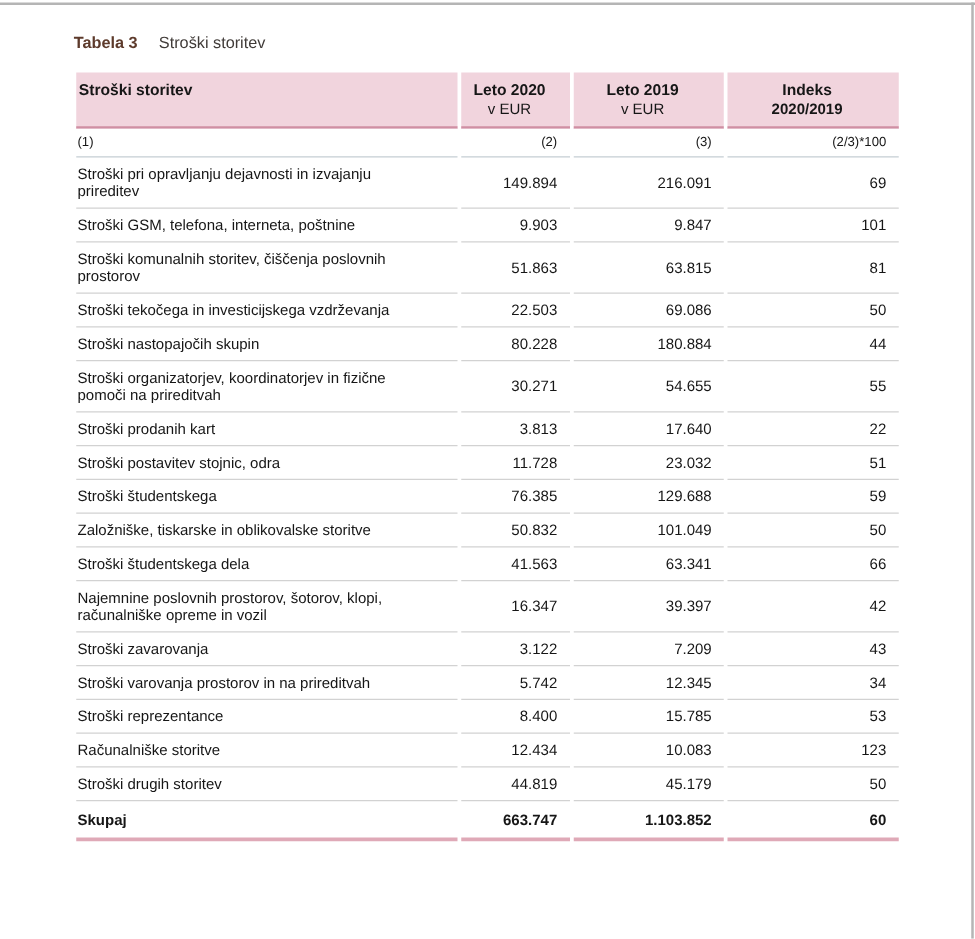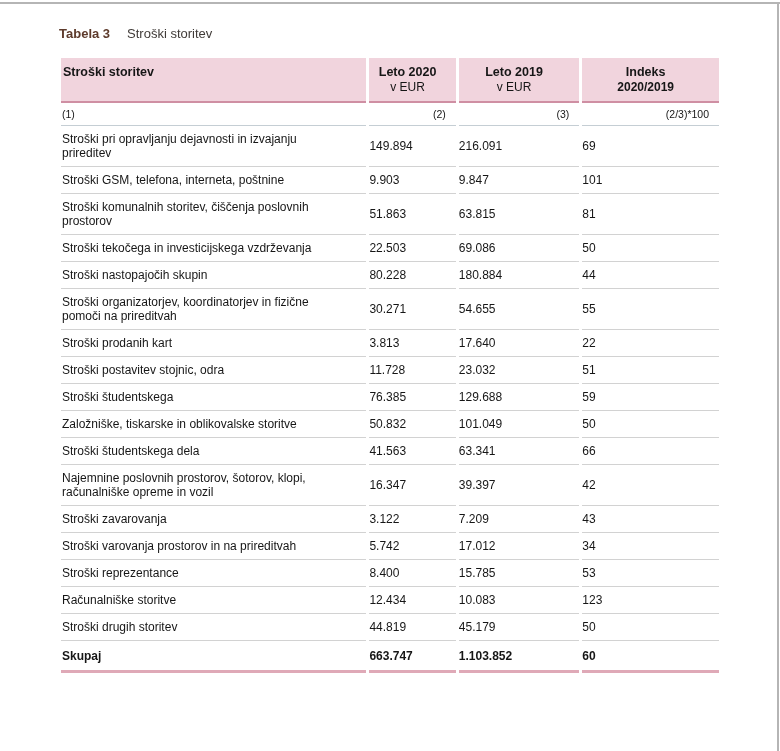--- a/index.html
+++ b/index.html
@@ -53,21 +53,21 @@
   }
   thead tr.head-sub th.c1{text-align:left;padding-left:1px;}
   thead tr.head-sub th.num{text-align:right;}
   tbody td{
     border-bottom:1px solid var(--row-line);
     vertical-align:middle;
     padding:6px 10px 6px 0;
     line-height:14px;
   }
   tbody td.c1{text-align:left;padding-left:1px;padding-right:34px;}
-  tbody td.num{white-space:nowrap;}
+  tbody td.num{text-align:right;white-space:nowrap;}
   tbody tr.total-row td{
     font-weight:bold;
     border-bottom:3px solid var(--bottom-bar);
     padding:8px 10px 7px 0;
     margin-left:16px;
   }
   tbody tr.total-row td.c1{padding-left:1px;}
 </style>
 </head>
 <body>
@@ -187,21 +187,21 @@
         </tr>
         <tr class="data-row">
           <td class="c1">Stroški zavarovanja</td>
           <td class="num">3.122</td>
           <td class="num">7.209</td>
           <td class="num">43</td>
         </tr>
         <tr class="data-row">
           <td class="c1">Stroški varovanja prostorov in na prireditvah</td>
           <td class="num">5.742</td>
-          <td class="num">17.012</td>
+          <td class="num">12.345</td>
           <td class="num">34</td>
         </tr>
         <tr class="data-row">
           <td class="c1">Stroški reprezentance</td>
           <td class="num">8.400</td>
           <td class="num">15.785</td>
           <td class="num">53</td>
         </tr>
         <tr class="data-row">
           <td class="c1">Računalniške storitve</td>

